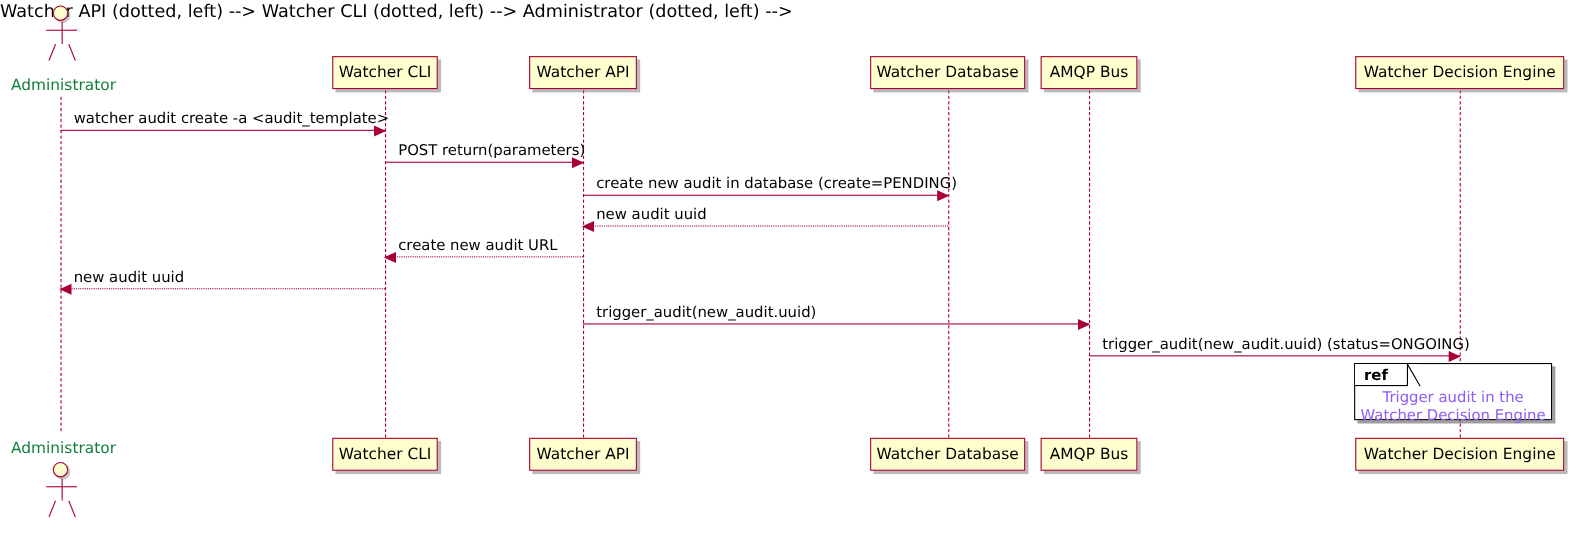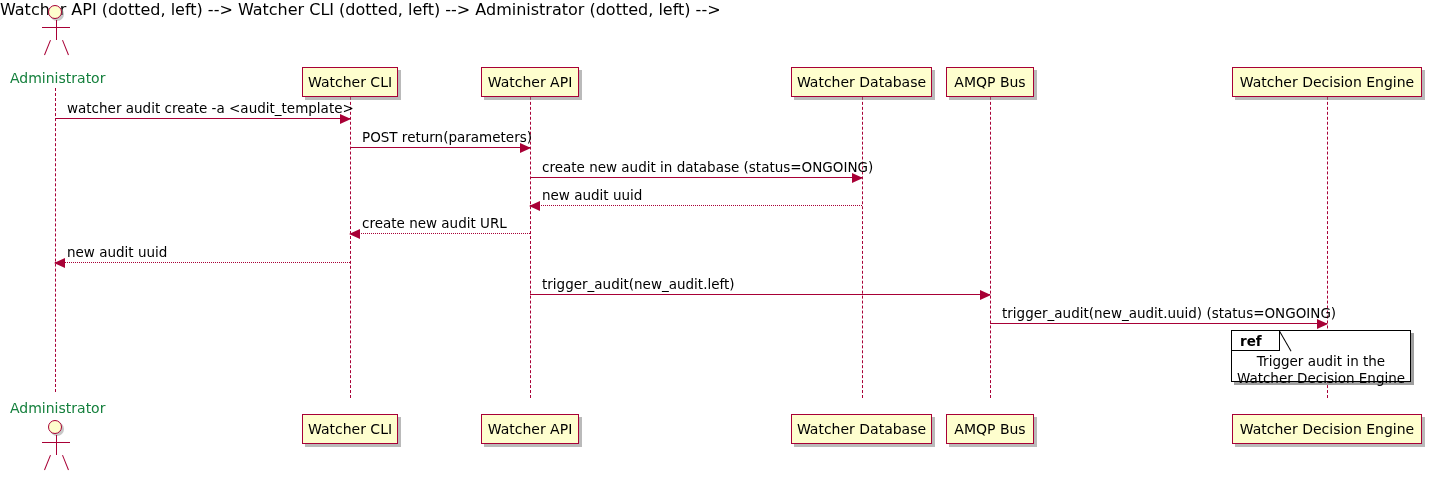--- a/index.html
+++ b/index.html
@@ -13,21 +13,20 @@
     border:1.5px solid #A80036;
     box-shadow:3px 3px 0px 0px rgba(130,130,130,0.55);
     color:#000000;
     font-size:14px;
     line-height:1;
     display:flex;align-items:center;justify-content:center;
     box-sizing:border-box;
     white-space:nowrap;
     padding:0 9px;
     height:30px;
-    margin-top:16px;
   }
 
   
   .lifeline{
     position:absolute;
     width:0;
     border-left:1.5px dashed #A80036;
   }
 
   
@@ -98,21 +97,21 @@
   }
   .ref .tab-notch-line{
     position:absolute;top:0;height:0;width:23px;
     border-top:1.6px solid #000000;
     transform-origin:left top;
     transform:rotate(60deg);
   }
   .ref .body{
     position:absolute;left:0;right:0;top:22px;
     text-align:center;
-    font-size:13.5px;color:#000000;line-height:1.28;
+    font-size:13.5px;color:#8b5cf6;line-height:1.28;
   }
 </style>
 </head>
 <body>
 
 <div id="canvas">
 
   
   <div class="lifeline" style="left:55px;  top:88px;  height:304px;"></div>
   <div class="lifeline" style="left:350px; top:82px;  height:316px;"></div>
@@ -161,21 +160,21 @@
   <div class="msg solid" style="left:350px; top:147px; width:180px;">
     <div class="line"></div>
     <div class="head-r"></div>
     <div class="label left">POST return(parameters)</div>
   </div>
 
   
   <div class="msg solid" style="left:530px; top:177px; width:332px;">
     <div class="line"></div>
     <div class="head-r"></div>
-    <div class="label left">create new audit in database (status=ONGOING)</div>
+    <div class="label left">create new audit in database (create=PENDING)</div>
   </div>
 
    Watcher API (dotted, left) --&gt;
   <div class="msg dotted" style="left:530px; top:205px; width:332px;">
     <div class="line"></div>
     <div class="head-l"></div>
     <div class="label left">new audit uuid</div>
   </div>
 
    Watcher CLI (dotted, left) --&gt;
@@ -189,21 +188,21 @@
   <div class="msg dotted" style="left:55px; top:262px; width:295px;">
     <div class="line"></div>
     <div class="head-l"></div>
     <div class="label left">new audit uuid</div>
   </div>
 
   
   <div class="msg solid" style="left:530px; top:294px; width:460px;">
     <div class="line"></div>
     <div class="head-r"></div>
-    <div class="label left">trigger_audit(new_audit.left)</div>
+    <div class="label left">trigger_audit(new_audit.uuid)</div>
   </div>
 
   
   <div class="msg solid" style="left:990px; top:323px; width:337px;">
     <div class="line"></div>
     <div class="head-r"></div>
     <div class="label left">trigger_audit(new_audit.uuid) (status=ONGOING)</div>
   </div>
 
   

